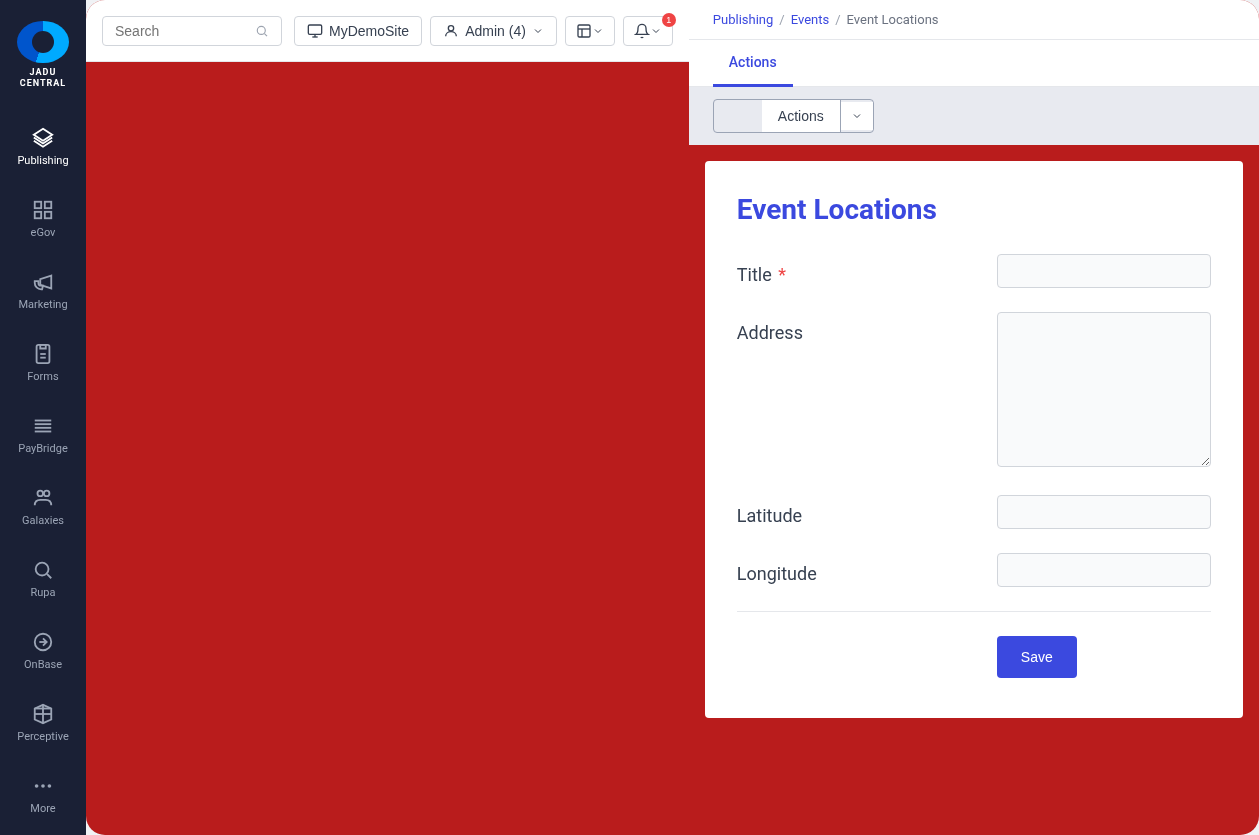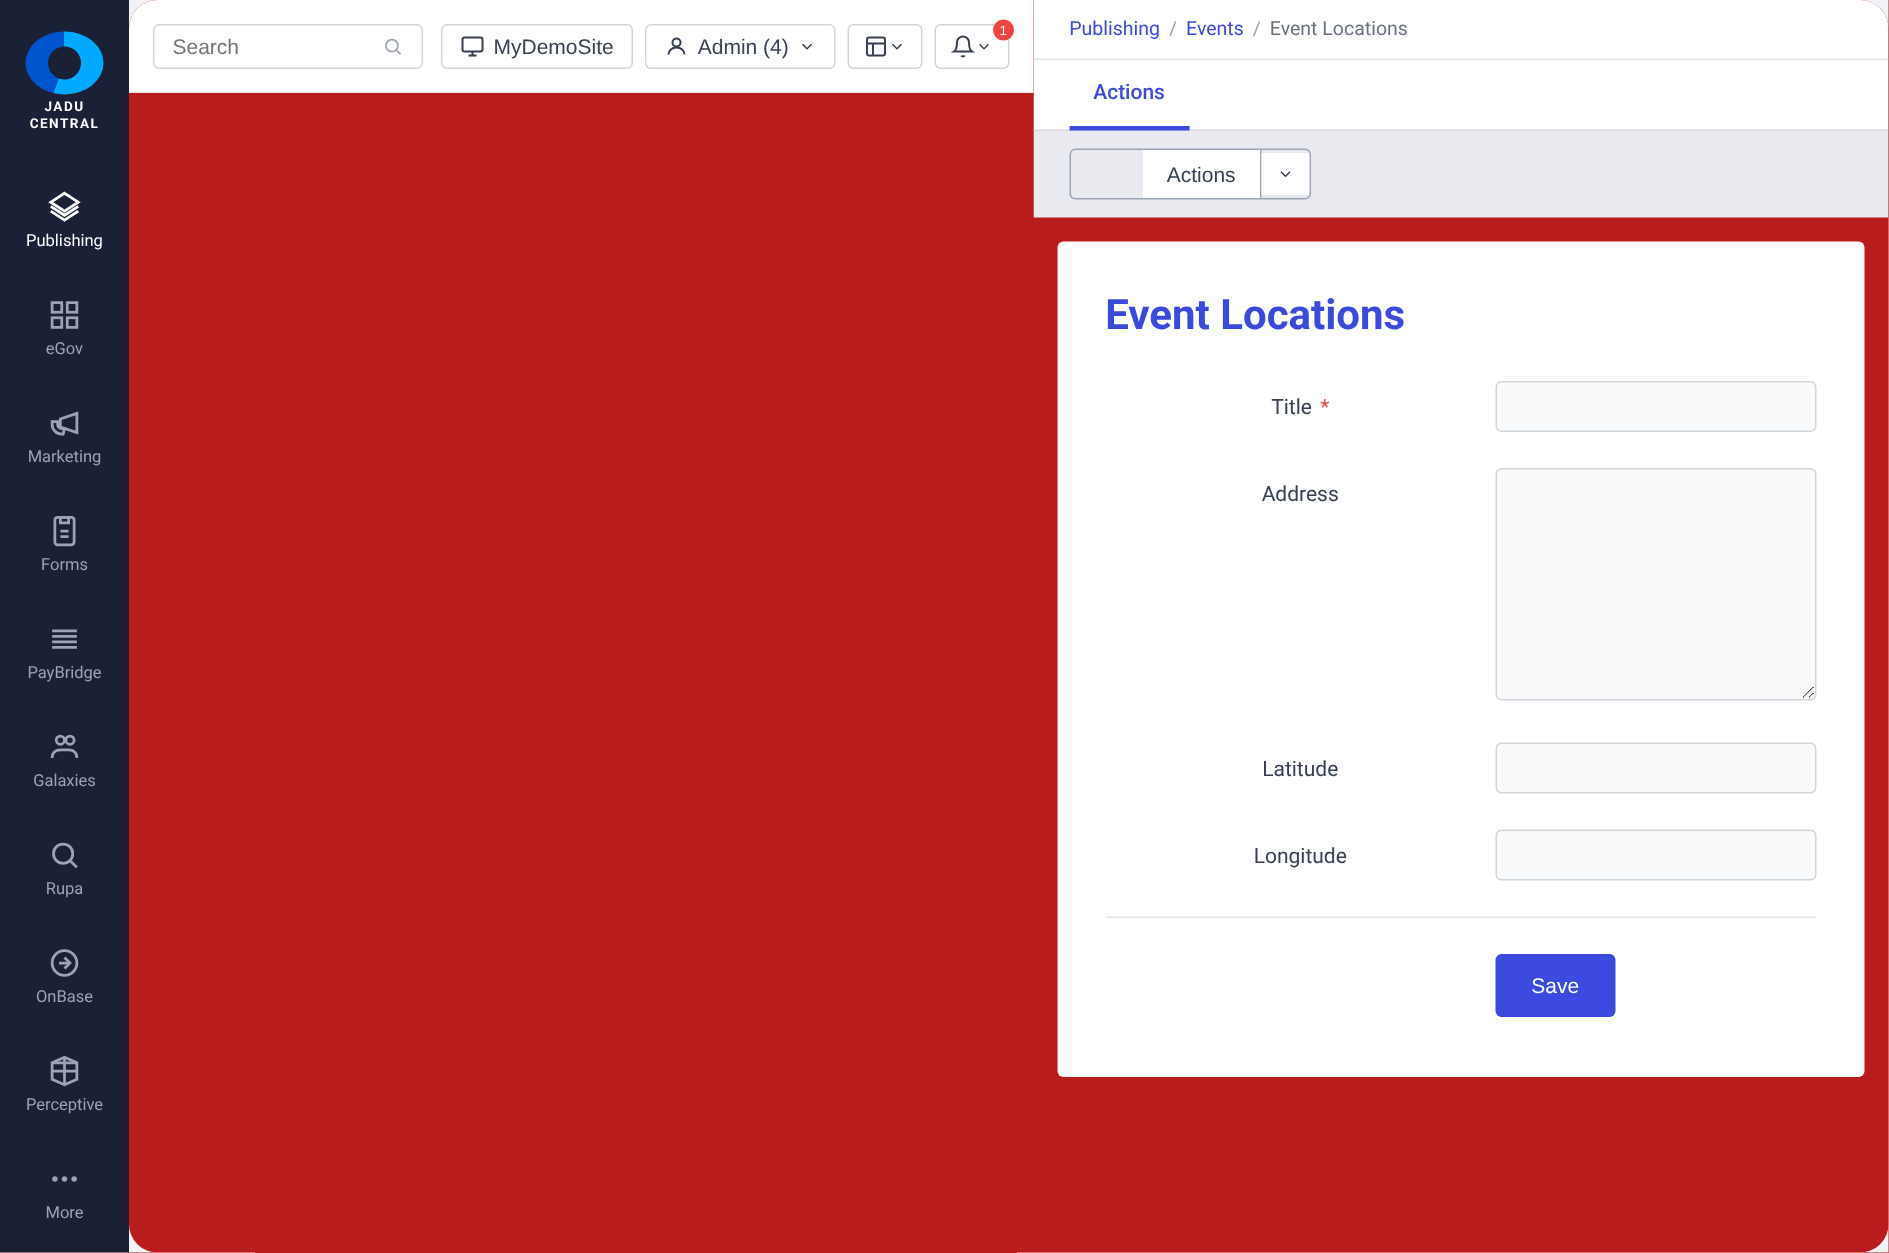--- a/index.html
+++ b/index.html
@@ -258,24 +258,23 @@
       margin-bottom: 28px;
     }
     .form-row {
       display: flex;
       align-items: flex-start;
       margin-bottom: 24px;
     }
     .form-label {
       width: 260px;
       flex-shrink: 0;
-      font-size: 14px;
+      font-size: 18px;
       color: #374151;
       padding-top: 10px;
-      text-align: center;
     }
     .required-star { color: #ef4444; margin-left: 2px; }
     .form-input {
       flex: 1;
       max-width: 360px;
     }
     .form-input input {
       width: 100%;
       padding: 8px 12px;
       border: 1px solid #d1d5db;

